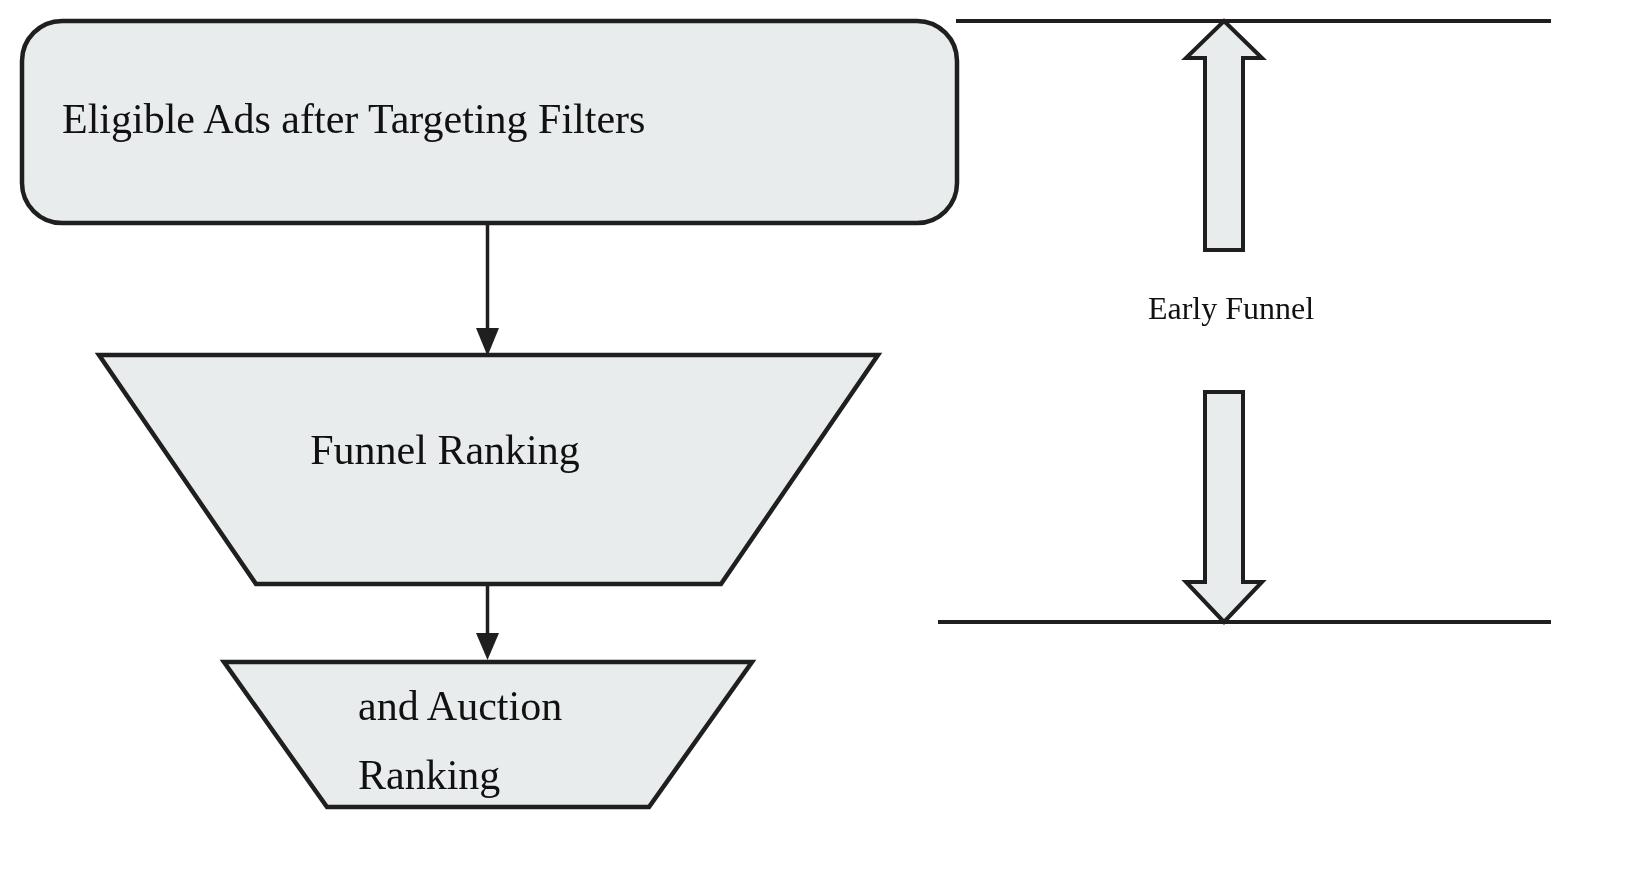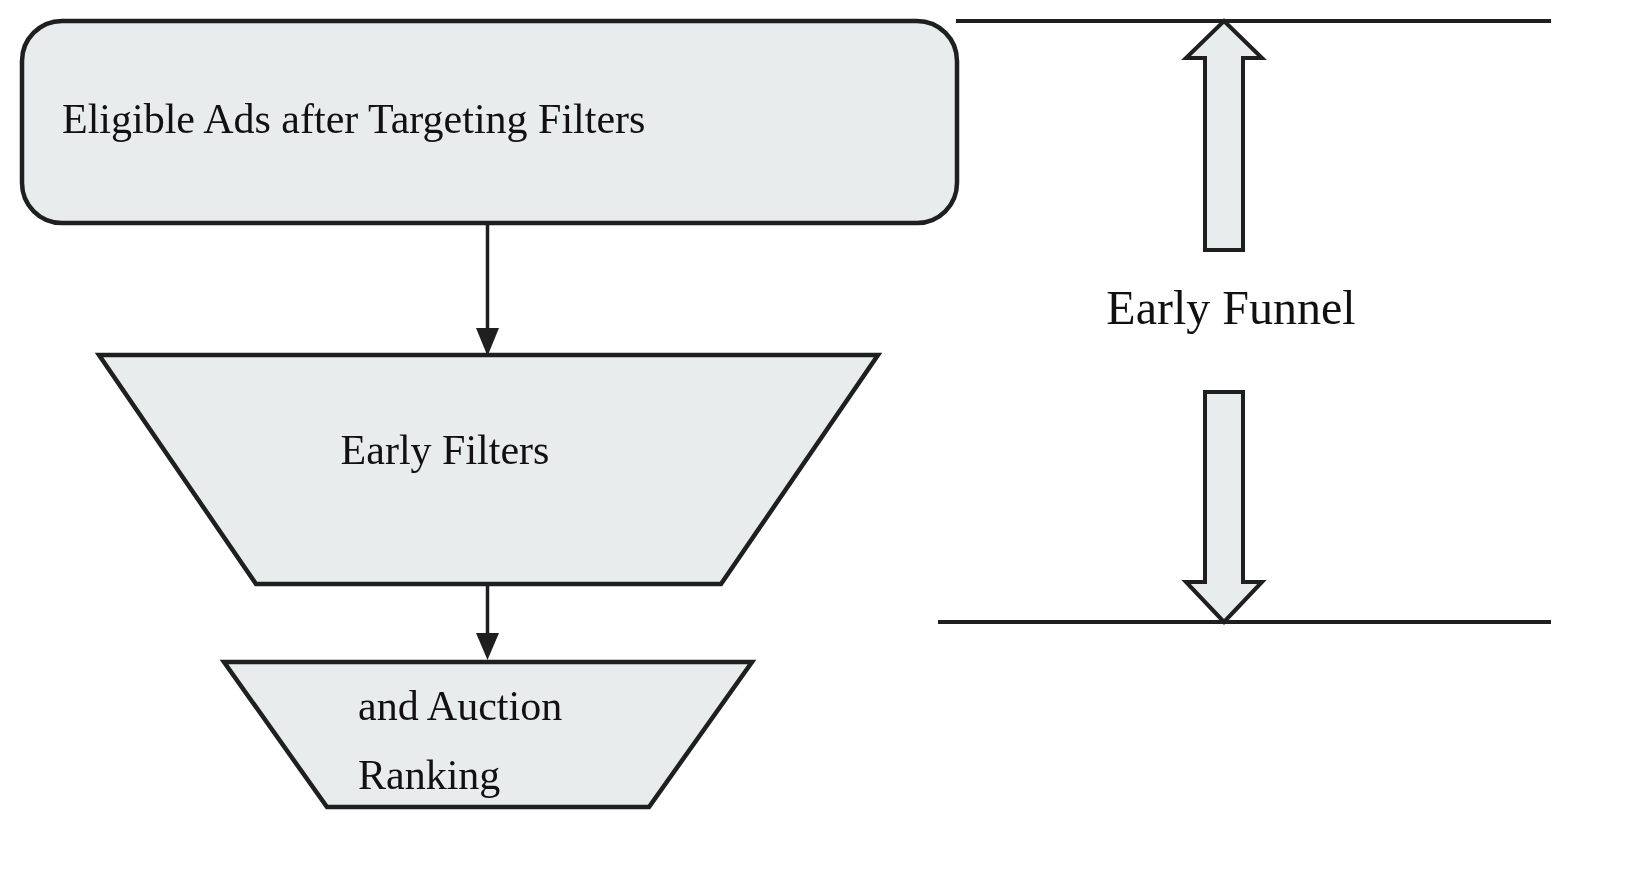--- a/index.html
+++ b/index.html
@@ -72,21 +72,21 @@
     left: 358px;
     top: 672px;
     font-size: 42px;
     line-height: 69px;
   }
   .label-early-funnel {
     left: 1031px;
     top: 281px;
     width: 400px;
     text-align: center;
-    font-size: 48px;
+    font-size: 32px;
     line-height: 54px;
   }
 </style>
 </head>
 <body>
 
 <div class="canvas">
 
   <svg class="diagram-svg" viewBox="0 0 1634 896" xmlns="http://www.w3.org/2000/svg">
 
@@ -109,21 +109,21 @@
     <line class="rule" x1="956" y1="21" x2="1630" y2="21"></line>
     <line class="rule" x1="938" y1="622" x2="1600" y2="622"></line>
 
     <polygon class="blockarrow" points="1224,21 1262,58 1243,58 1243,250 1205,250 1205,58 1186,58"></polygon>
 
     <polygon class="blockarrow" points="1205,392 1243,392 1243,582 1262,582 1224,622 1186,582 1205,582"></polygon>
   </svg>
 
   <div class="label label-eligible">Eligible Ads after Targeting Filters</div>
 
-  <div class="label label-early-ranking">Early Filters</div>
+  <div class="label label-early-ranking">Funnel Ranking</div>
 
   <div class="label label-ranking-auction">
     <div>and Auction</div>
     <div>Ranking</div>
   </div>
 
   <div class="label label-early-funnel">Early Funnel</div>
 
 </div>
 

